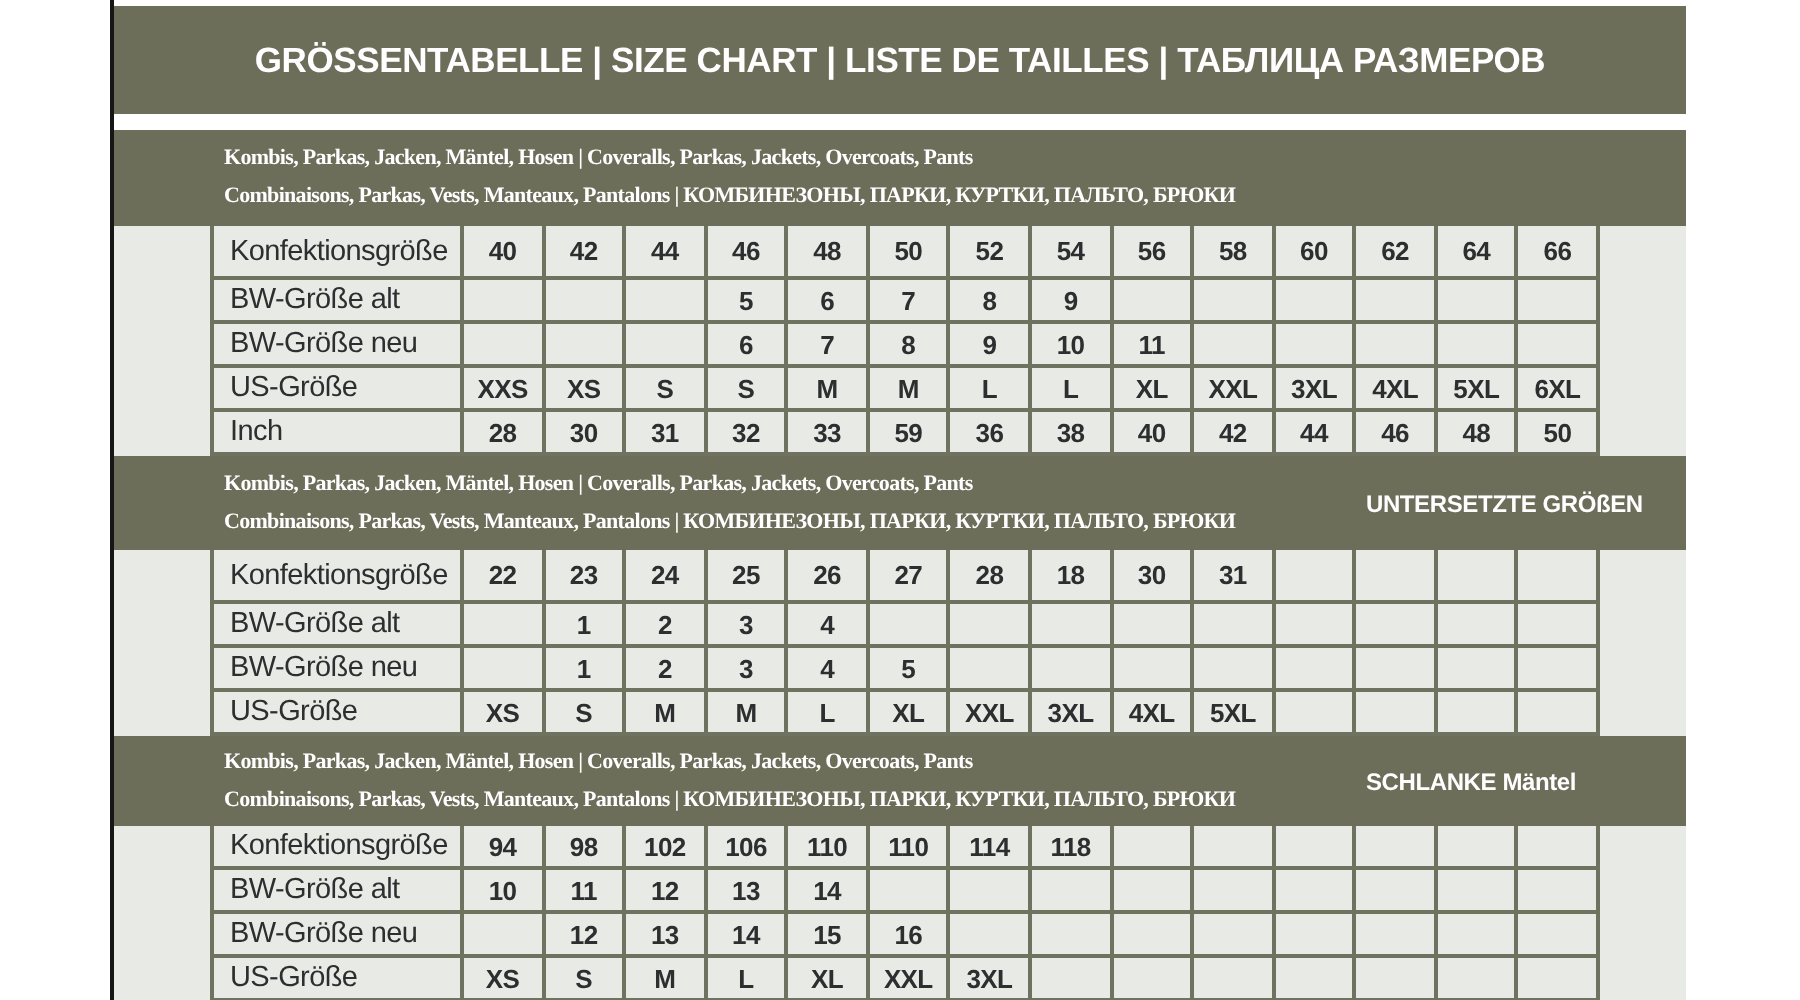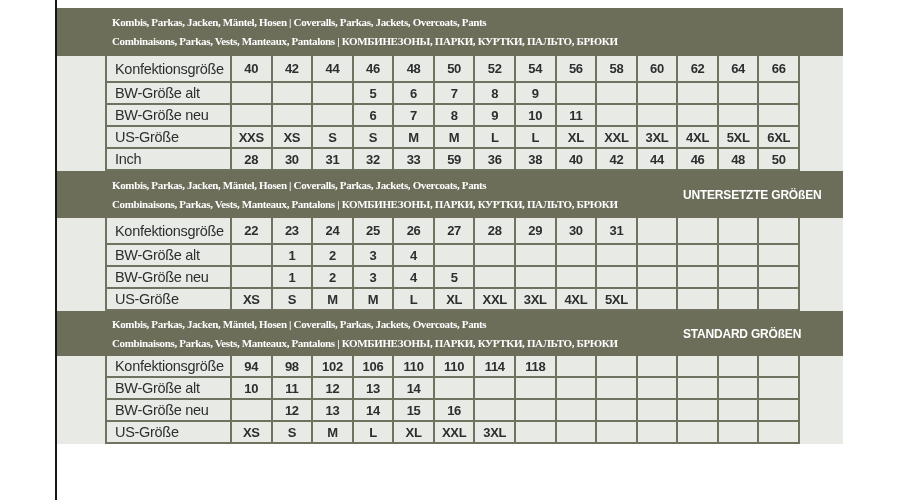--- a/index.html
+++ b/index.html
@@ -52,20 +52,23 @@
     font-weight:bold; font-size:13px; letter-spacing:-0.3px; color:var(--text,#2d2e30);
   }
   .spacer { box-sizing:border-box; }
 </style>
 </head>
 <body>
 
 <div class="page">
   <div class="edge-line"></div>
   <div class="content">
+    <div class="title-band">
+      <span>GRÖSSENTABELLE | SIZE CHART | LISTE DE TAILLES | ТАБЛИЦА РАЗМЕРОВ</span>
+    </div>
     <div class="gap"></div>
     <div id="sections">
         <div class="section-band" style="height: 48px;">
           <div class="band-lines">
             <div>Kombis, Parkas, Jacken, Mäntel, Hosen | Coveralls, Parkas, Jackets, Overcoats, Pants</div>
             <div>Combinaisons, Parkas, Vests, Manteaux, Pantalons | КОМБИНЕЗОНЫ, ПАРКИ, КУРТКИ, ПАЛЬТО, БРЮКИ</div>
           </div>
           <div class="band-tag">
           </div>
         </div>
@@ -161,21 +164,21 @@
           <div class="spacer" style="grid-area: 1 / 1 / span 4;"></div>
           <div class="spacer" style="grid-area: 1 / 17 / span 4;"></div>
           <div class="cell label-cell" style="grid-area: 1 / 2;">Konfektionsgröße</div>
           <div class="cell value-cell" style="grid-area: 1 / 3;">22</div>
           <div class="cell value-cell" style="grid-area: 1 / 4;">23</div>
           <div class="cell value-cell" style="grid-area: 1 / 5;">24</div>
           <div class="cell value-cell" style="grid-area: 1 / 6; text-align: right;">25</div>
           <div class="cell value-cell" style="grid-area: 1 / 7;">26</div>
           <div class="cell value-cell" style="grid-area: 1 / 8;">27</div>
           <div class="cell value-cell" style="grid-area: 1 / 9;">28</div>
-          <div class="cell value-cell" style="grid-area: 1 / 10;">29</div>
+          <div class="cell value-cell" style="grid-area: 1 / 10;">18</div>
           <div class="cell value-cell" style="grid-area: 1 / 11;">30</div>
           <div class="cell value-cell" style="grid-area: 1 / 12;">31</div>
           <div class="cell value-cell" style="grid-area: 1 / 13;"></div>
           <div class="cell value-cell" style="grid-area: 1 / 14;"></div>
           <div class="cell value-cell" style="grid-area: 1 / 15;"></div>
           <div class="cell value-cell" style="grid-area: 1 / 16;"></div>
           <div class="cell label-cell" style="grid-area: 2 / 2;">BW-Größe alt</div>
           <div class="cell value-cell" style="grid-area: 2 / 3;"></div>
           <div class="cell value-cell" style="grid-area: 2 / 4;">1</div>
           <div class="cell value-cell" style="grid-area: 2 / 5;">2</div>
@@ -220,21 +223,21 @@
           <div class="cell value-cell" style="grid-area: 4 / 14;"></div>
           <div class="cell value-cell" style="grid-area: 4 / 15;"></div>
           <div class="cell value-cell" style="grid-area: 4 / 16;"></div>
         </div>
         <div class="section-band" style="height: 45px;">
           <div class="band-lines">
             <div>Kombis, Parkas, Jacken, Mäntel, Hosen | Coveralls, Parkas, Jackets, Overcoats, Pants</div>
             <div>Combinaisons, Parkas, Vests, Manteaux, Pantalons | КОМБИНЕЗОНЫ, ПАРКИ, КУРТКИ, ПАЛЬТО, БРЮКИ</div>
           </div>
           <div class="band-tag">
-            <div>STANDARD GRÖßEN</div>
+            <div>SCHLANKE Mäntel</div>
           </div>
         </div>
         <div class="size-table" style="grid-template-rows: 22px repeat(3, 22px);">
           <div class="spacer" style="grid-area: 1 / 1 / span 4;"></div>
           <div class="spacer" style="grid-area: 1 / 17 / span 4;"></div>
           <div class="cell label-cell" style="grid-area: 1 / 2;">Konfektionsgröße</div>
           <div class="cell value-cell" style="grid-area: 1 / 3;">94</div>
           <div class="cell value-cell" style="grid-area: 1 / 4;">98</div>
           <div class="cell value-cell" style="grid-area: 1 / 5;">102</div>
           <div class="cell value-cell" style="grid-area: 1 / 6;">106</div>

